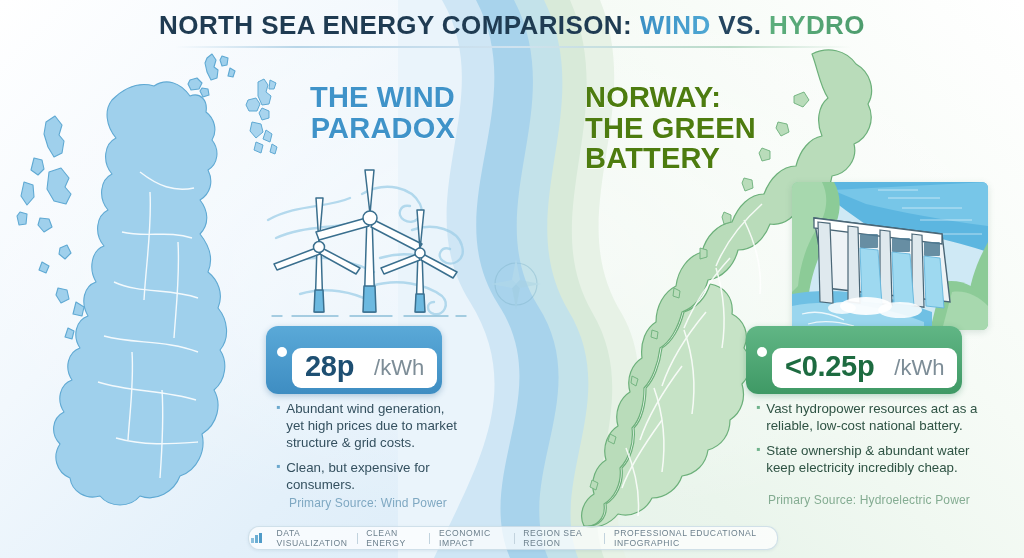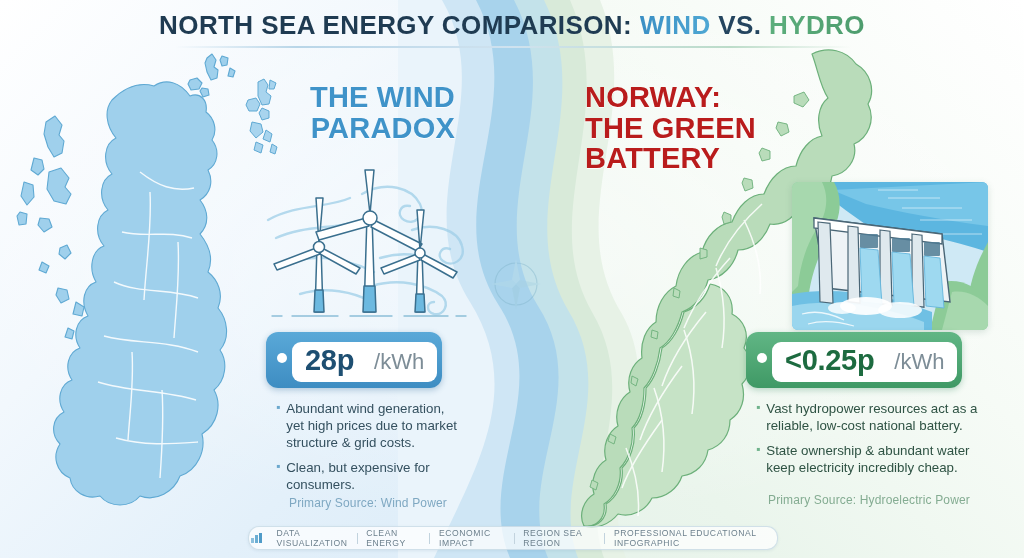--- a/index.html
+++ b/index.html
@@ -26,21 +26,21 @@
   .map-scotland{position:absolute;left:-6px;top:52px;width:300px;height:470px;}
   .map-norway{position:absolute;left:566px;top:36px;width:330px;height:500px;}
   .map-mini{position:absolute;left:240px;top:78px;width:50px;height:78px;}
 
   
   .head{position:absolute;font-weight:bold;line-height:1.06;letter-spacing:.2px;}
   .head-scotland{left:255px;top:82px;width:200px;text-align:right;
     font-size:29px;color:#3f93c9;
     text-shadow:0 1px 0 rgba(255,255,255,.85);}
   .head-norway{left:585px;top:82px;width:230px;text-align:left;
-    font-size:29px;color:#b91c1c;
+    font-size:29px;color:#4d7c0f;
     text-shadow:0 1px 0 rgba(255,255,255,.85);}
 
   
   .title-wrap{position:absolute;left:0;top:10px;width:1024px;text-align:center;}
   .title{font-size:26px;font-weight:bold;letter-spacing:.4px;
     color:#1f3b52;white-space:nowrap;display:inline-block;}
   .t-wind{background:linear-gradient(90deg,#3a8fc4,#4fa8d4);-webkit-background-clip:text;
           background-clip:text;color:transparent;}
   .t-vs{color:#24455f;}
   .t-hydro{background:linear-gradient(90deg,#5cae7c,#4d9c6d);-webkit-background-clip:text;
@@ -50,21 +50,21 @@
 
   
   .ill-wind{position:absolute;left:262px;top:168px;width:215px;height:165px;}
   .ill-dam{position:absolute;left:792px;top:182px;width:196px;height:148px;
     border-radius:6px;overflow:hidden;
     box-shadow:0 2px 7px rgba(60,110,90,.18);}
 
   
   .tag{position:absolute;height:52px;display:flex;align-items:center;}
   .tag-body{position:relative;height:52px;display:flex;align-items:center;
-    border-radius:12px;padding:4px 5px 0 26px;}
+    border-radius:12px;padding:16px 5px 0 26px;}
   .tag-inner{background:#ffffff;border-radius:9px;height:40px;display:flex;
     align-items:baseline;padding:0 13px;}
   .tag-hole{position:absolute;left:11px;top:21px;width:10px;height:10px;
     border-radius:50%;background:#ffffff;}
   .tag-val{font-size:29px;font-weight:bold;letter-spacing:-.3px;position:relative;top:2px;}
   .tag-unit{font-size:22px;color:#7d8d97;font-weight:normal;position:relative;top:1px;margin-left:20px;}
 
   .tag-scot{left:266px;top:334px;}
   .tag-scot .tag-body{background:linear-gradient(180deg,#5aa9d8,#3e8dc2);
     box-shadow:0 2px 6px rgba(40,100,150,.32);}

